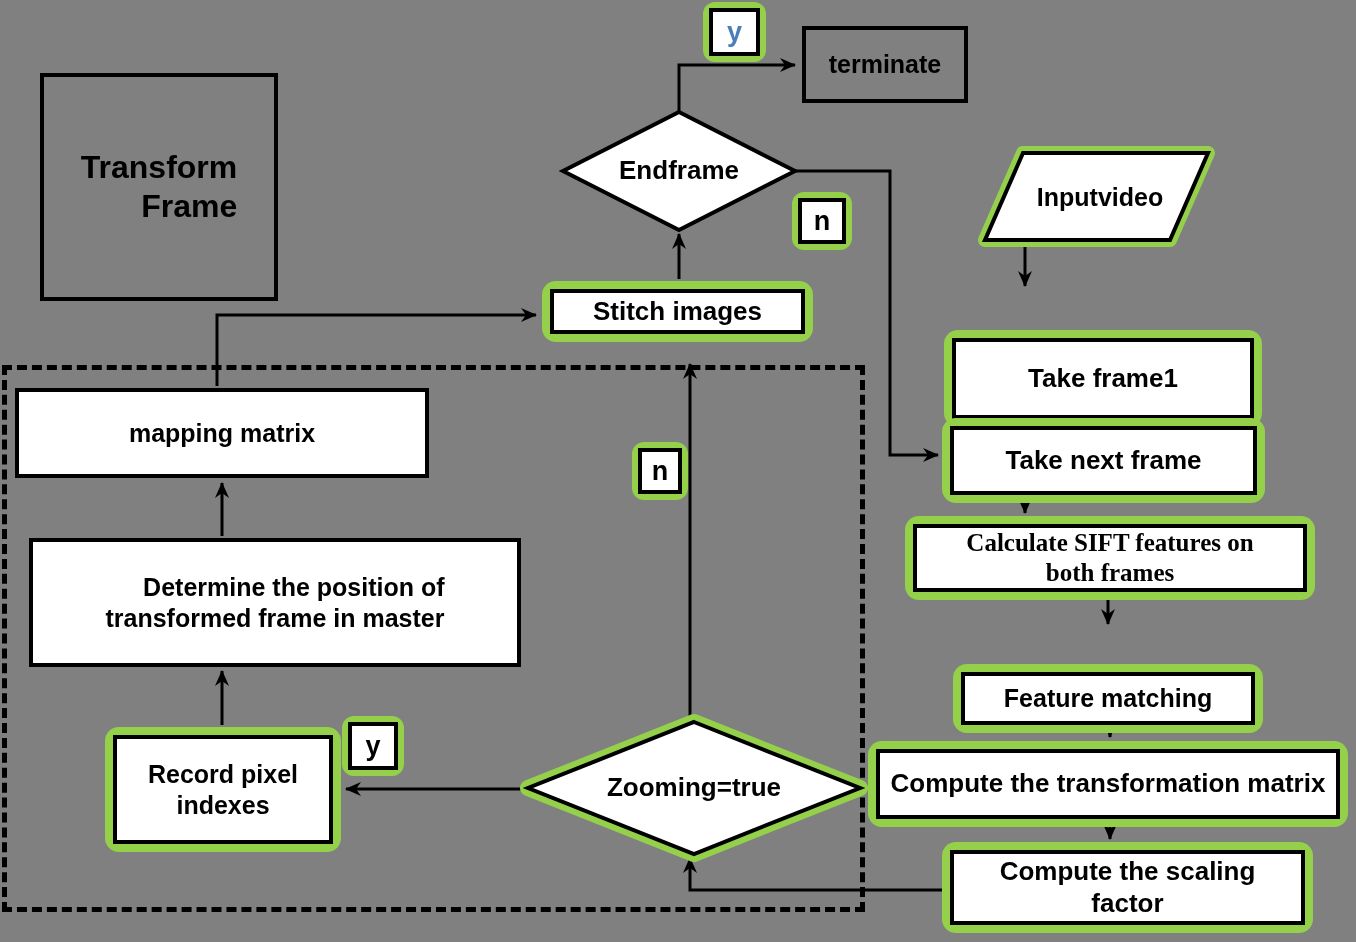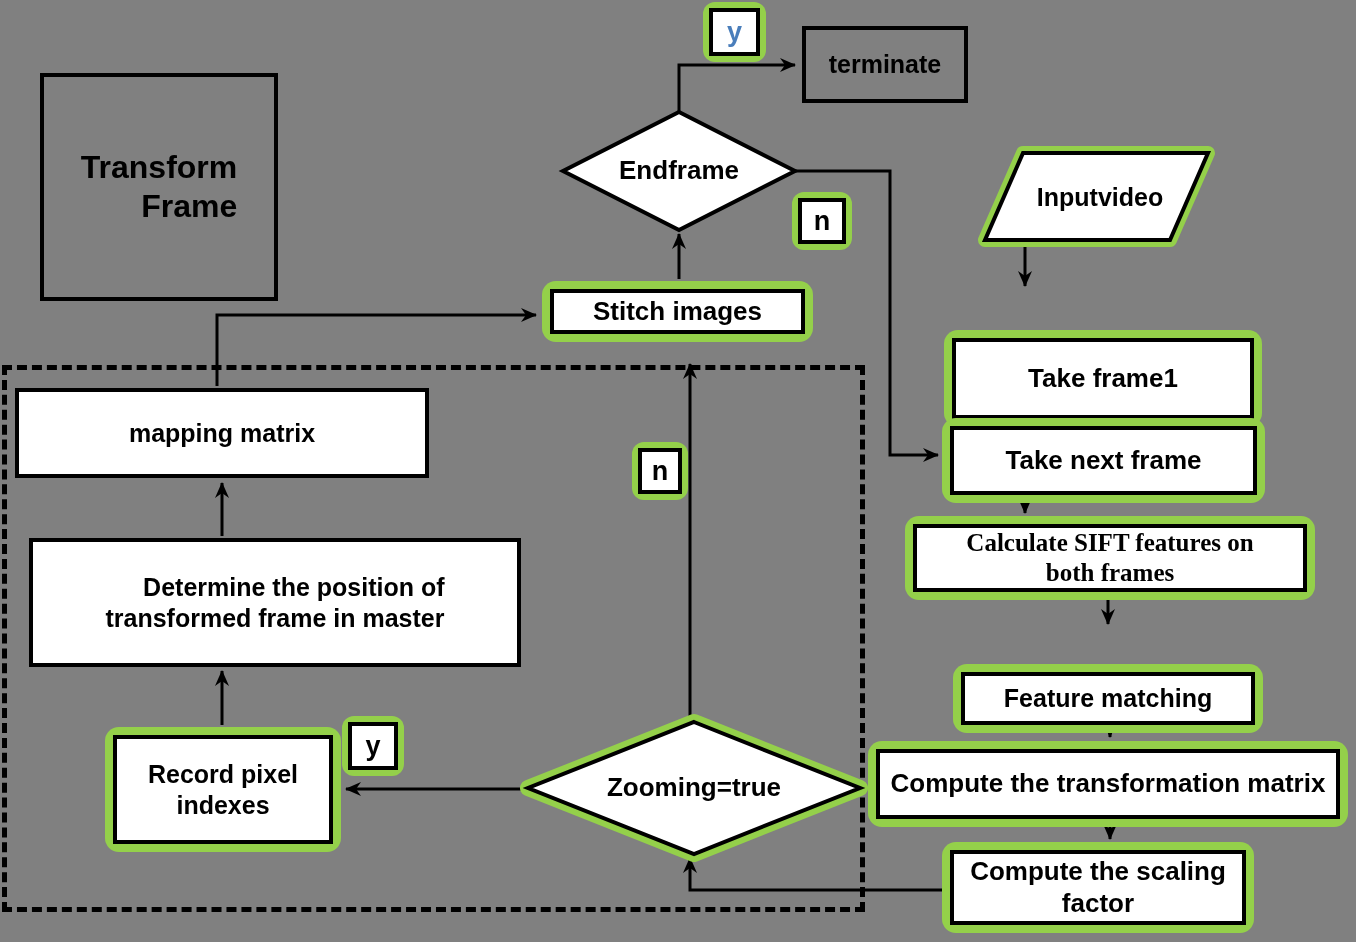--- a/index.html
+++ b/index.html
@@ -144,21 +144,21 @@
   </div>
 
   <div class="abs gbox" style="left:953px;top:664px;width:310px;height:69px;">
     <div class="inner fs25">Feature matching</div>
   </div>
 
   <div class="abs gbox" style="left:868px;top:741px;width:480px;height:86px;">
     <div class="inner fs26">Compute the transformation matrix</div>
   </div>
 
-  <div class="abs gbox" style="left:942px;top:842px;width:312px;height:91px;">
+  <div class="abs gbox" style="left:942px;top:842px;width:371px;height:91px;">
     <div class="inner fs26">
       <div class="lines">
         <div>Compute the scaling</div>
         <div>factor</div>
       </div>
     </div>
   </div>
 
   <div class="abs pbox white fs25" style="left:15px;top:388px;width:414px;height:90px;">
     <div class="lines">

